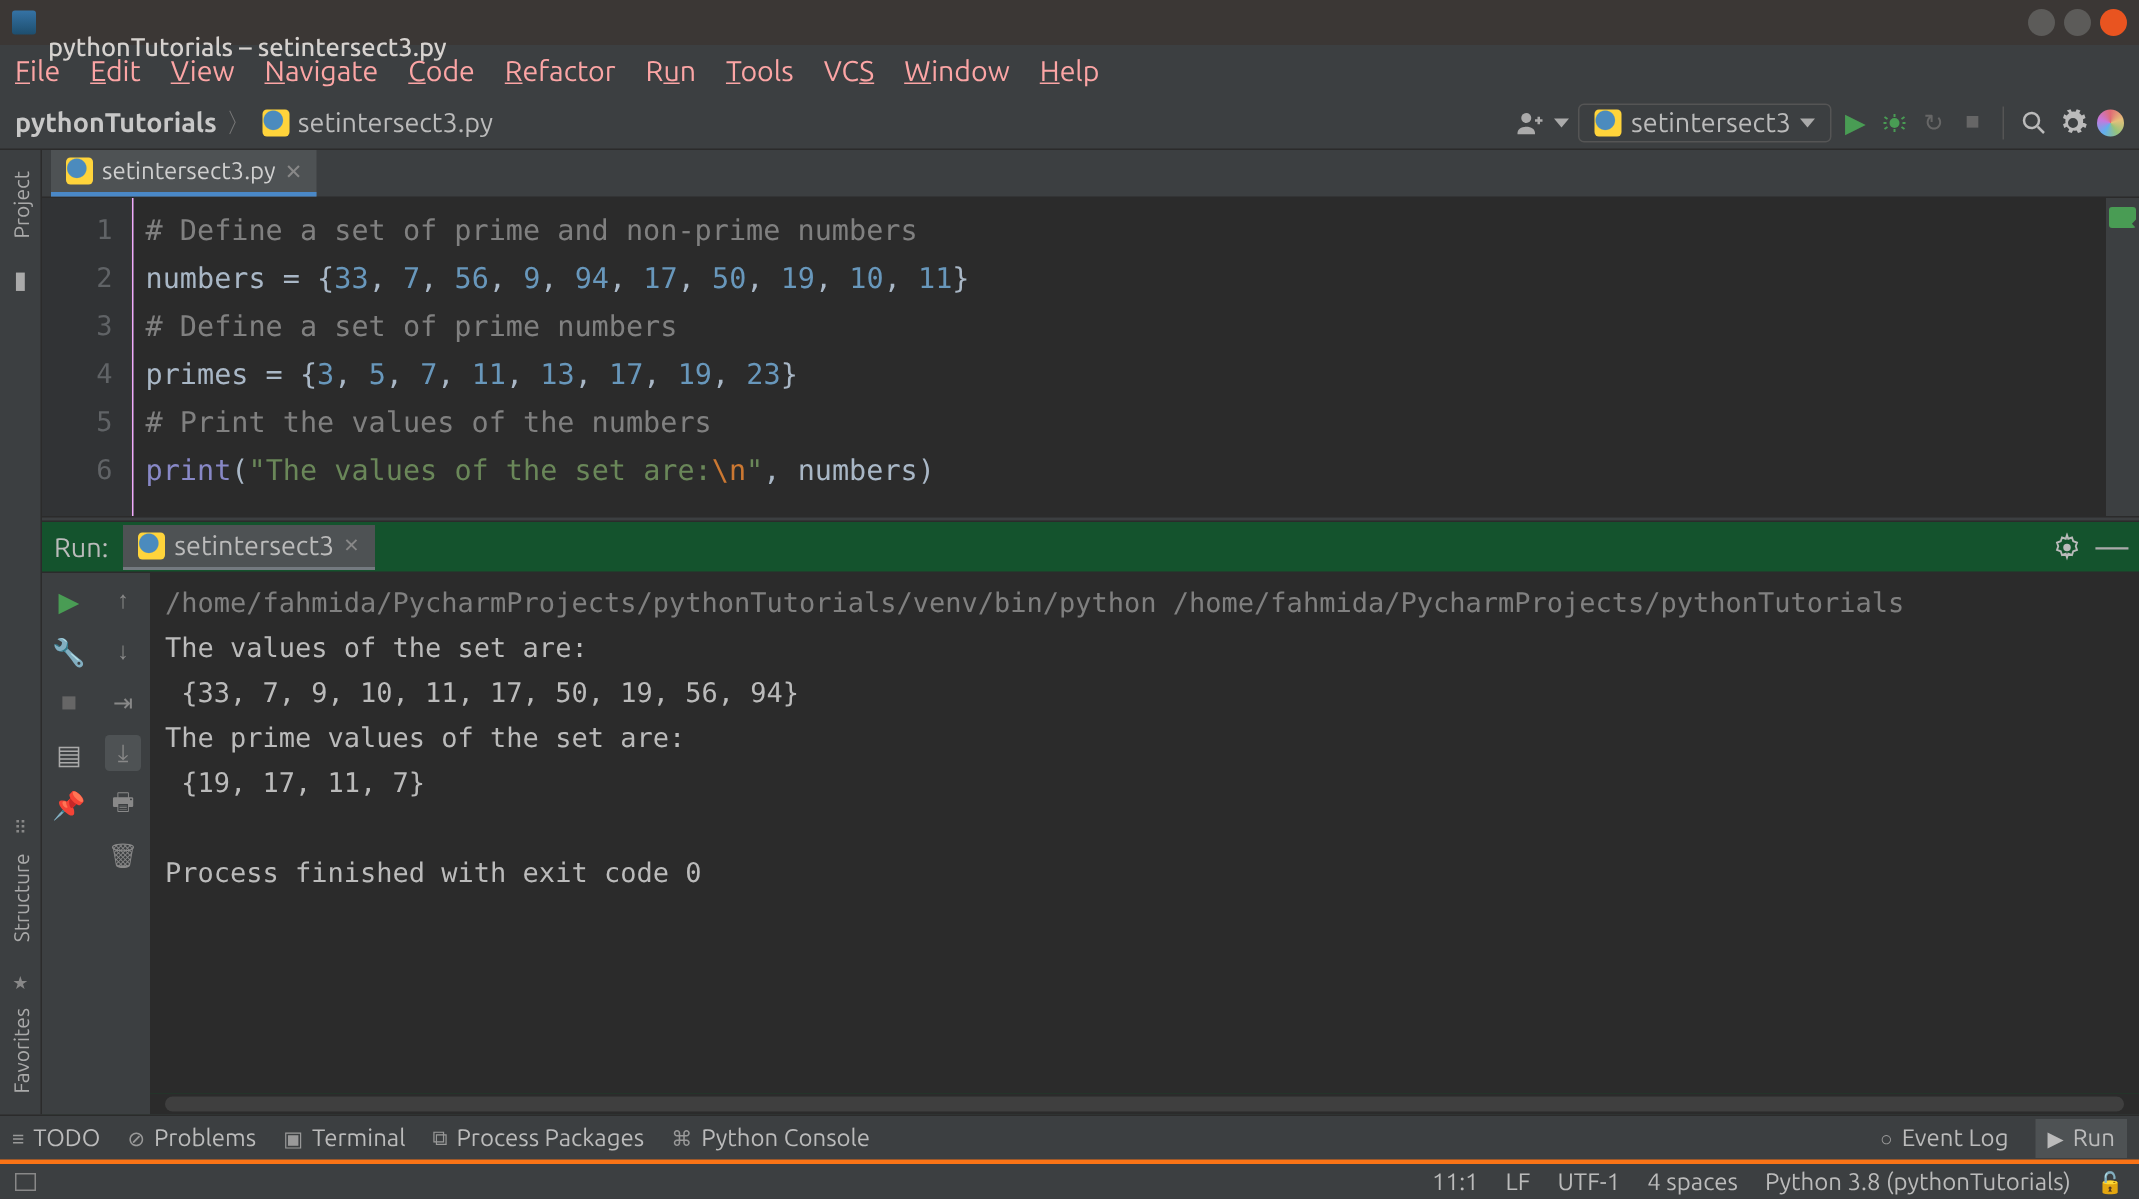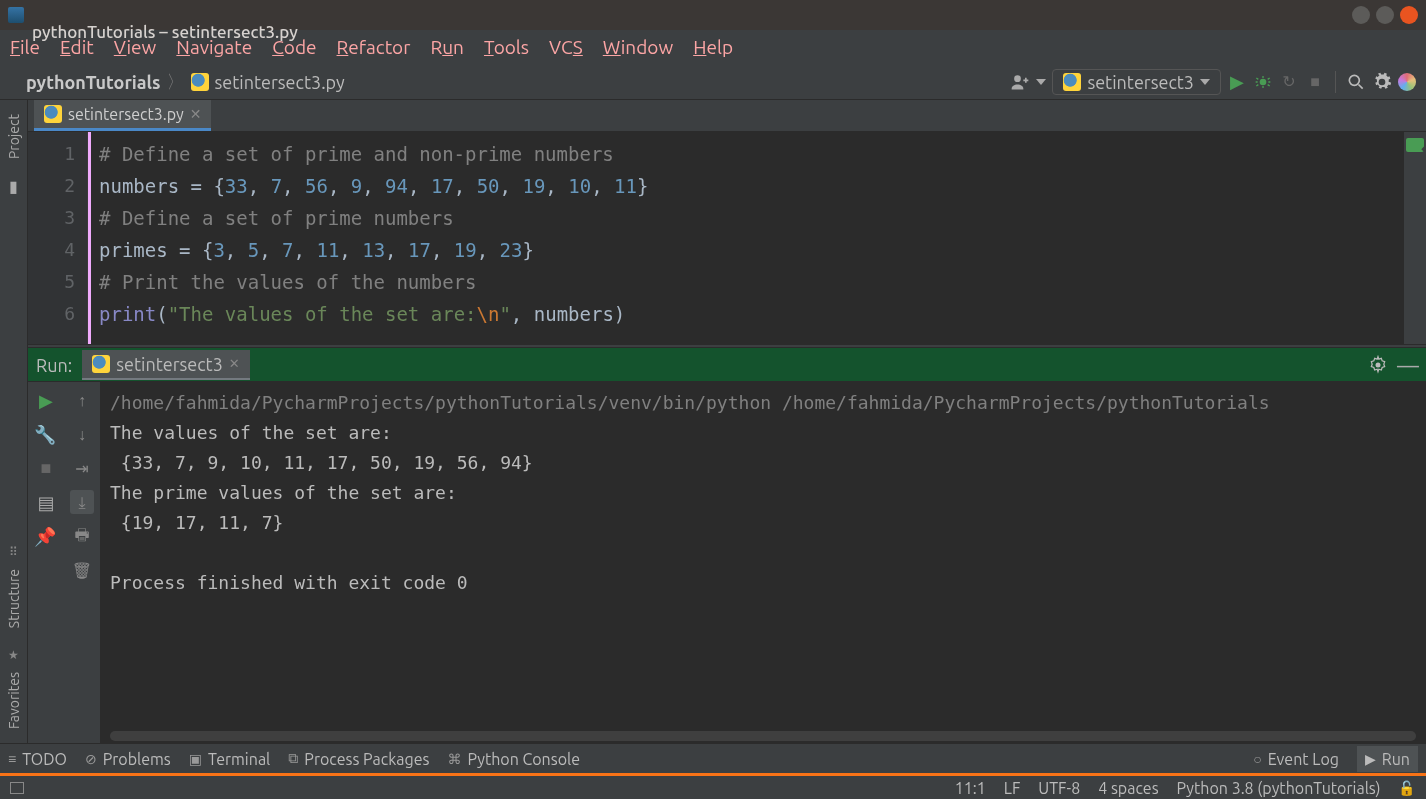--- a/index.html
+++ b/index.html
@@ -53,21 +53,21 @@
   .toolbar {
     height: 36px;
     display:flex; align-items:center;
     padding: 0 10px;
     background:#3c3f41;
     gap: 6px;
     border-bottom: 1px solid #2b2b2b;
     font-size:18px;
   }
   .crumb { display:flex; align-items:center; gap:6px;}
-  .crumb .proj { color:#c8c8c8; font-weight:600;margin-left:16px;}
+  .crumb .proj { color:#c8c8c8; font-weight:600;}
   .crumb .sep { color:#777; }
   .fileicon {
     width:18px; height:18px;
     background: radial-gradient(circle at 40% 40%, #4b8bbe 0 40%, #ffd43b 45% 100%);
     border-radius: 3px;
     display:inline-block;
   }
   .toolbar .spacer { flex:1; }
   .cfg-box {
     display:flex; align-items:center;
@@ -144,21 +144,21 @@
     font-family:"DejaVu Sans Mono","Consolas",monospace;
     font-size:18px; text-align:right; padding:6px 12px 6px 0;
     line-height:32px;
     border-right:1px solid #3a3a3a;
   }
   .gutter div { height:32px;}
   .code {
     flex:1; background:#2b2b2b;
     font-family:"DejaVu Sans Mono","Consolas",monospace;
     font-size:19px; line-height:32px; padding:6px 8px;
-    border-left:3px solid #f0abfc;
+    border-left:1px solid #f0abfc;
     white-space:pre; overflow:hidden; color:#a9b7c6;
   }
   .c-cmt { color:#808080;}
   .c-id  { color:#a9b7c6;}
   .c-op  { color:#a9b7c6;}
   .c-num { color:#6897bb;}
   .c-str { color:#6a8759;}
   .c-esc { color:#cc7832;}
   .c-fn  { color:#8888c6;}
 
@@ -427,17 +427,17 @@
       <span class="ic" style="color:#bbb;">▶</span>
       <span>Run</span>
     </div>
 </div>
 
 <div class="status">
   <span class="sq"></span>
   <div class="sp"></div>
   <span>11:1</span>
   <span>LF</span>
-  <span>UTF-8</span>
+  <span>UTF-1</span>
   <span>4 spaces</span>
   <span>Python 3.8 (pythonTutorials)</span>
   <span class="lock">🔓</span>
 </div>
 
 </body></html>

